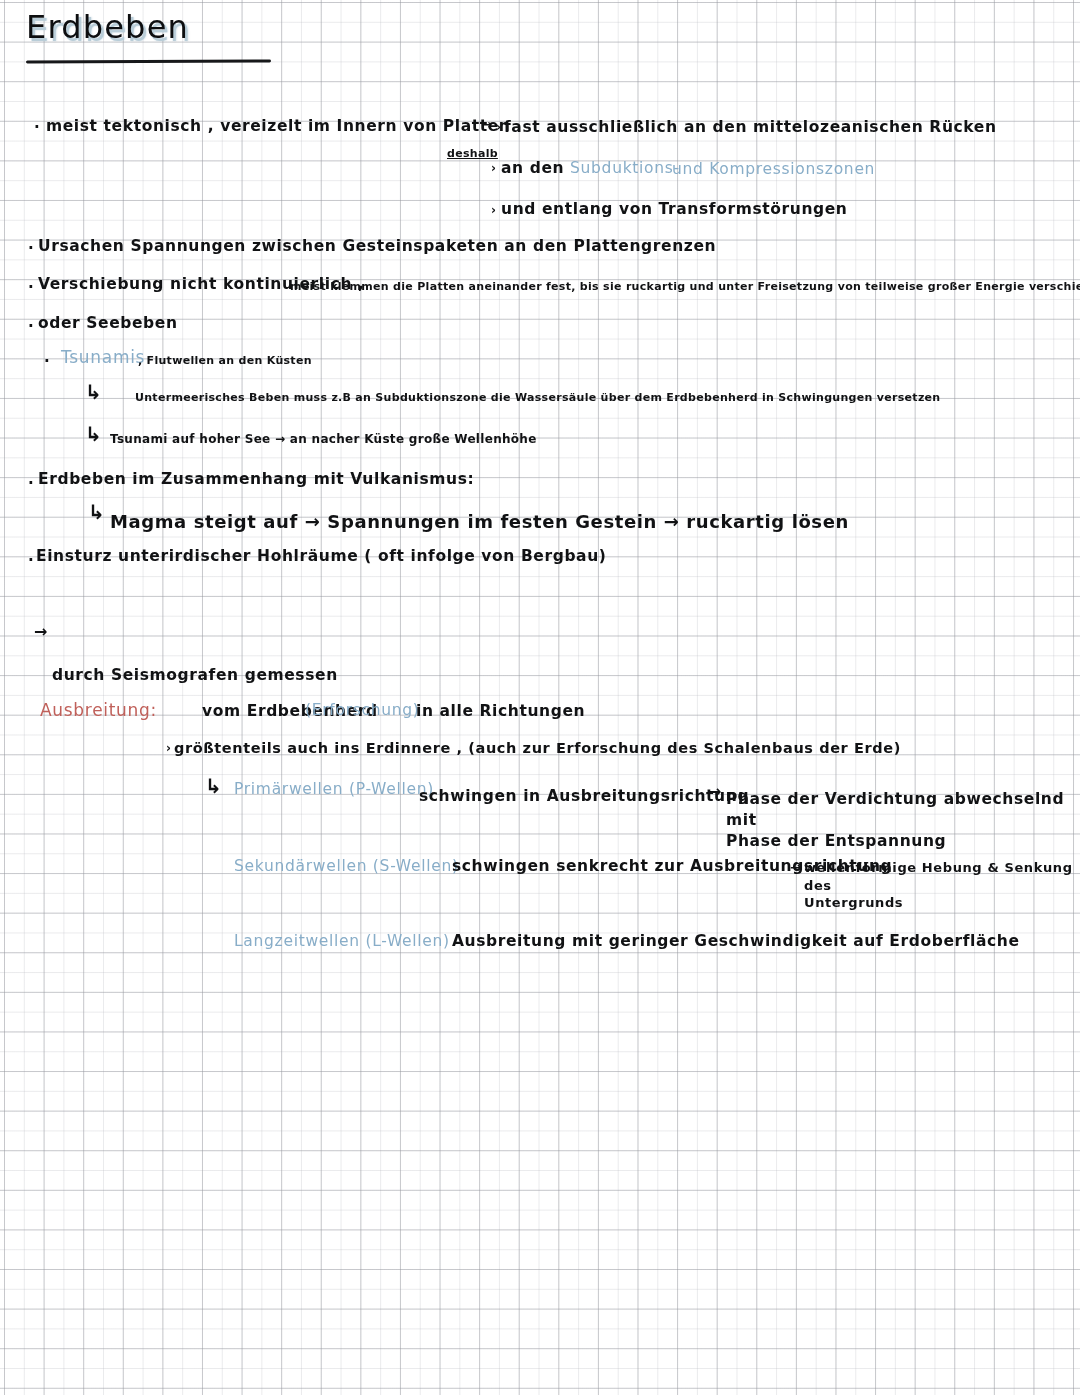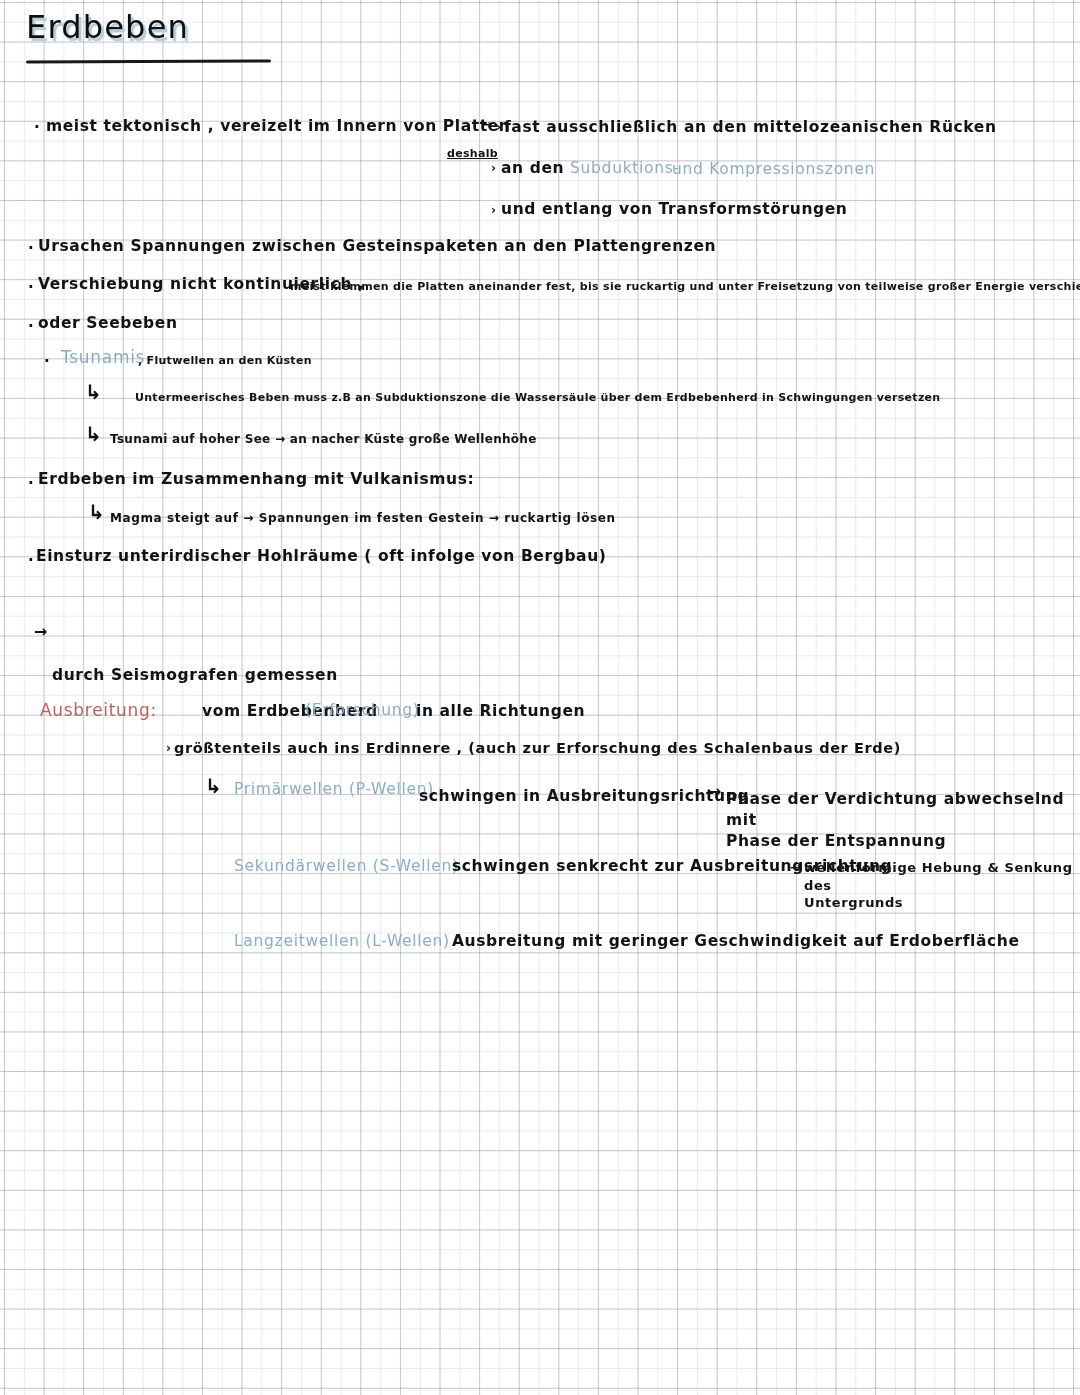--- a/index.html
+++ b/index.html
@@ -152,21 +152,21 @@
   <span class="hook" style="left:85px; top:382px;">↳</span>
   <span class="hw tiny-note" style="left:101px; top:392px;margin-left:34px;">Untermeerisches Beben muss z.B an Subduktionszone die Wassersäule über dem Erdbebenherd  in Schwingungen versetzen</span>
 
   <span class="hook" style="left:85px; top:424px;">↳</span>
   <span class="hw tiny-note" style="left:110px; top:433px; font-size:12px;">Tsunami auf hoher See  → an nacher Küste große Wellenhöhe</span>
 
   <span class="bullet-dot" style="left:28px; top:474px;">·</span>
   <span class="hw s-md" style="left:38px; top:471px;">Erdbeben im Zusammenhang mit Vulkanismus:</span>
 
   <span class="hook" style="left:88px; top:502px;">↳</span>
-  <span class="hw s-sm" style="left:110px; top:512px; font-size:12px;">Magma steigt auf → Spannungen im festen Gestein → ruckartig lösen</span>
+  <span class="hw s-sm" style="left:110px; top:512px; font-size:18px;">Magma steigt auf → Spannungen im festen Gestein → ruckartig lösen</span>
 
   <span class="bullet-dot" style="left:28px; top:551px;">·</span>
   <span class="hw s-md" style="left:36px; top:548px;">Einsturz unterirdischer Hohlräume  ( oft infolge von Bergbau)</span>
 
   <span class="arrow" style="left:34px; top:622px;">→</span>
   <span class="hw s-md" style="left:52px; top:623px;margin-top:44px;">durch Seismografen gemessen</span>
 
   <span class="hw s-lg red" style="left:40px; top:701px;">Ausbreitung:</span>
   <span class="hw s-md" style="left:162px; top:703px;padding-left:40px;">vom Erdbebenherd</span>
   <span class="hw s-md blue" style="left:305px; top:702px;">(Erforschung)</span>

